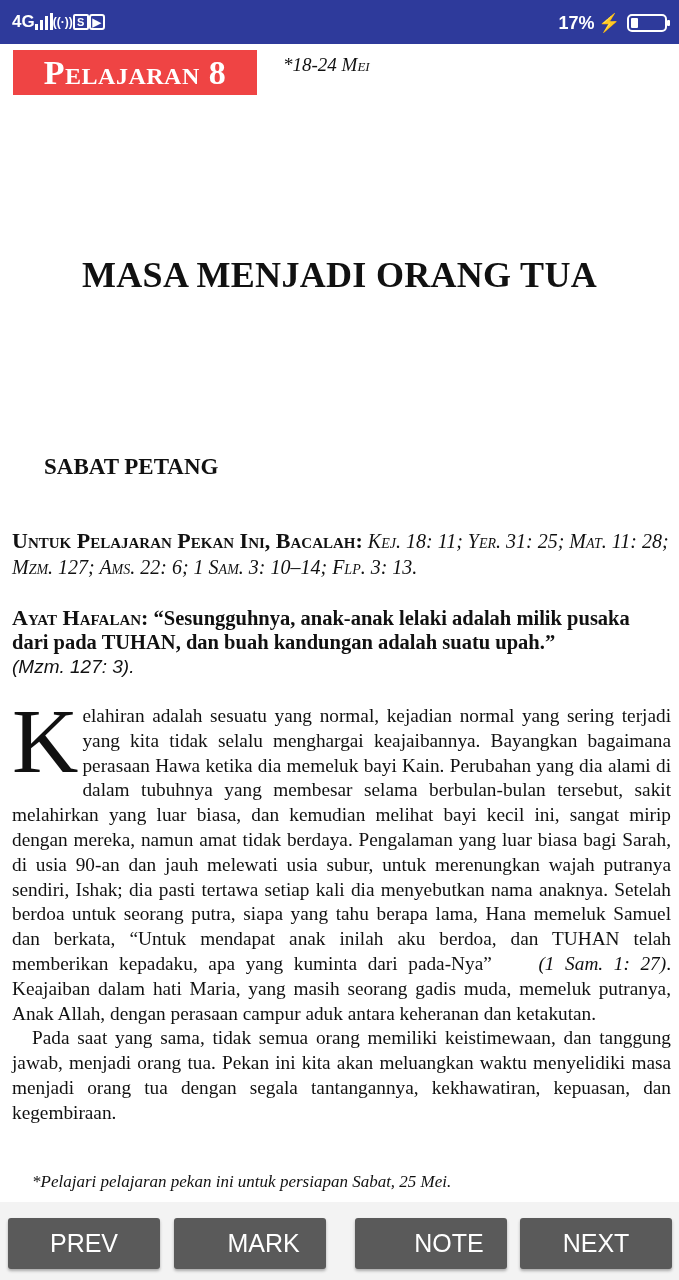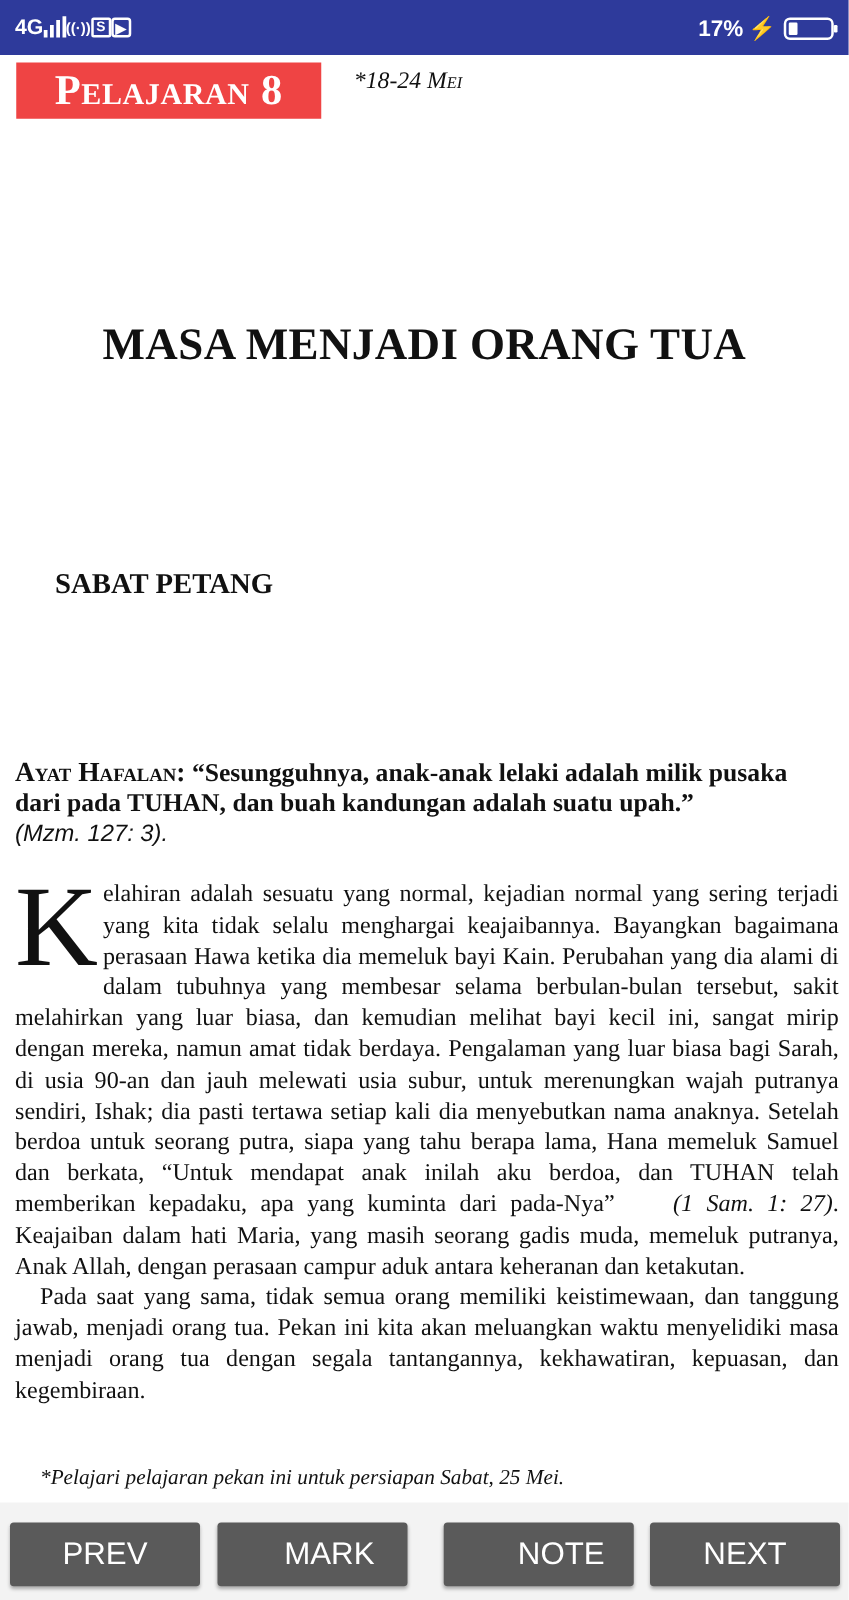--- a/index.html
+++ b/index.html
@@ -97,20 +97,24 @@
 </div>
 
 <div class="page">
   <div class="lesson-badge">Pelajaran 8</div>
   <div class="lesson-dates">*18-24 Mei</div>
 
   <div class="main-title">MASA MENJADI ORANG TUA</div>
 
   <div class="section-title">SABAT PETANG</div>
 
+  <div class="reading">
+    <span class="lbl">Untuk Pelajaran Pekan Ini, Bacalah:</span>
+    <span class="refs">Kej. 18: 11; Yer. 31: 25; Mat. 11: 28; Mzm. 127; Ams. 22: 6; 1 Sam. 3: 10–14; Flp. 3: 13.</span>
+  </div>
 
   <div class="memory">
     <span class="lbl">Ayat Hafalan:</span>
     <span>“Sesungguhnya, anak-anak lelaki adalah milik pusaka dari pada TUHAN, dan buah kandungan adalah suatu upah.”</span>
     <br>
     <span class="ref">(Mzm. 127: 3).</span>
   </div>
 
   <div class="body-text">
     <p>

